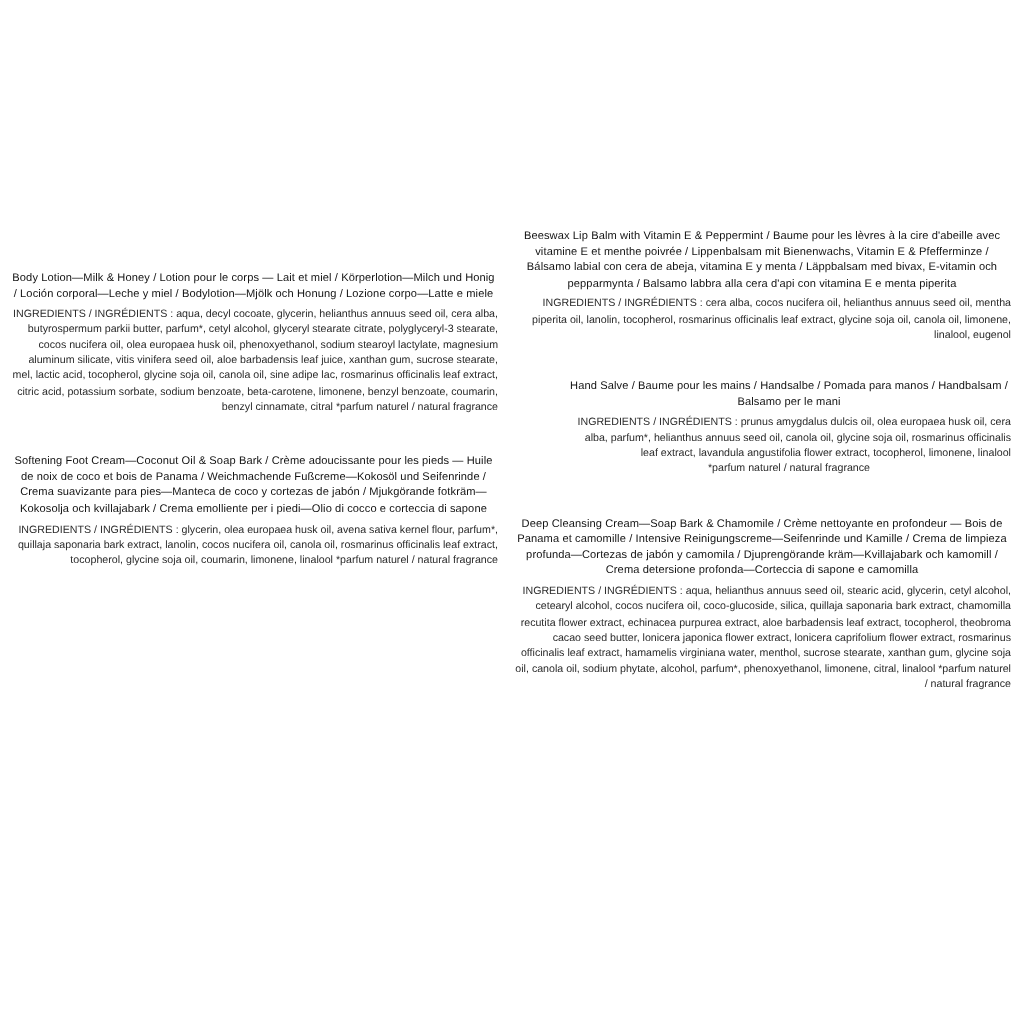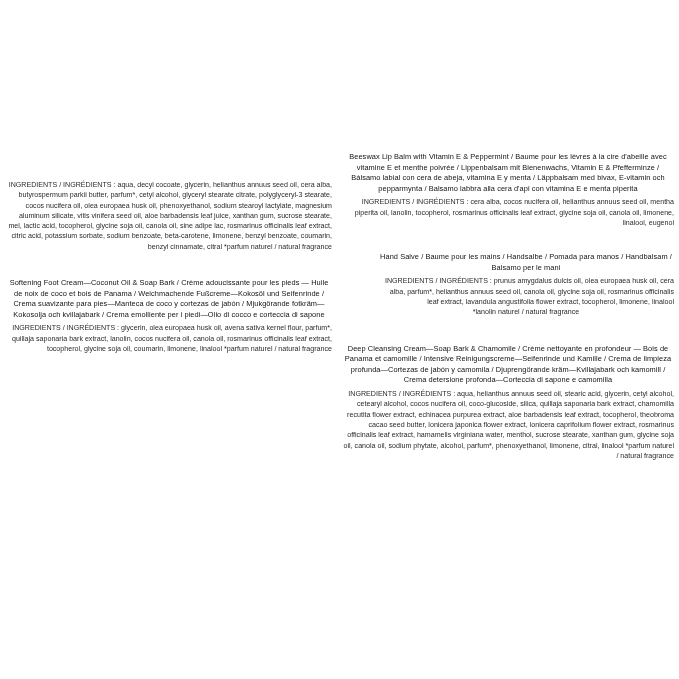--- a/index.html
+++ b/index.html
@@ -69,41 +69,42 @@
   #block-deep-cream { margin-bottom: 0; }
 </style>
 </head>
 <body>
 
 <div class="page">
 
   <div class="col col-left">
 
     <div class="block" id="block-body-lotion">
+      <p class="title">Body Lotion—Milk &amp; Honey / Lotion pour le corps — Lait et miel / Körperlotion—Milch und Honig / Loción corporal—Leche y miel / Bodylotion—Mjölk och Honung / Lozione corpo—Latte e miele</p>
       <p class="ingredients">INGREDIENTS / INGRÉDIENTS : aqua, decyl cocoate, glycerin, helianthus annuus seed oil, cera alba, butyrospermum parkii butter, parfum*, cetyl alcohol, glyceryl stearate citrate, polyglyceryl-3 stearate, cocos nucifera oil, olea europaea husk oil, phenoxyethanol, sodium stearoyl lactylate, magnesium aluminum silicate, vitis vinifera seed oil, aloe barbadensis leaf juice, xanthan gum, sucrose stearate, mel, lactic acid, tocopherol, glycine soja oil, canola oil, sine adipe lac, rosmarinus officinalis leaf extract, citric acid, potassium sorbate, sodium benzoate, beta-carotene, limonene, benzyl benzoate, coumarin, benzyl cinnamate, citral *parfum naturel / natural fragrance</p>
     </div>
 
     <div class="block" id="block-foot-cream">
       <p class="title">Softening Foot Cream—Coconut Oil &amp; Soap Bark / Crème adoucissante pour les pieds — Huile de noix de coco et bois de Panama / Weichmachende Fußcreme—Kokosöl und Seifenrinde / Crema suavizante para pies—Manteca de coco y cortezas de jabón / Mjukgörande fotkräm—Kokosolja och kvillajabark / Crema emolliente per i piedi—Olio di cocco e corteccia di sapone</p>
       <p class="ingredients">INGREDIENTS / INGRÉDIENTS : glycerin, olea europaea husk oil, avena sativa kernel flour, parfum*, quillaja saponaria bark extract, lanolin, cocos nucifera oil, canola oil, rosmarinus officinalis leaf extract, tocopherol, glycine soja oil, coumarin, limonene, linalool *parfum naturel / natural fragrance</p>
     </div>
 
   </div>
 
   <div class="col col-right">
 
     <div class="block" id="block-lip-balm">
       <p class="title">Beeswax Lip Balm with Vitamin E &amp; Peppermint / Baume pour les lèvres à la cire d'abeille avec vitamine E et menthe poivrée / Lippenbalsam mit Bienenwachs, Vitamin E &amp; Pfefferminze / Bálsamo labial con cera de abeja, vitamina E y menta / Läppbalsam med bivax, E-vitamin och pepparmynta / Balsamo labbra alla cera d'api con vitamina E e menta piperita</p>
       <p class="ingredients">INGREDIENTS / INGRÉDIENTS : cera alba, cocos nucifera oil, helianthus annuus seed oil, mentha piperita oil, lanolin, tocopherol, rosmarinus officinalis leaf extract, glycine soja oil, canola oil, limonene, linalool, eugenol</p>
     </div>
 
     <div class="block" id="block-hand-salve">
       <p class="title">Hand Salve / Baume pour les mains / Handsalbe / Pomada para manos / Handbalsam / Balsamo per le mani</p>
       <p class="ingredients">INGREDIENTS / INGRÉDIENTS : prunus amygdalus dulcis oil, olea europaea husk oil, cera alba, parfum*, helianthus annuus seed oil, canola oil, glycine soja oil, rosmarinus officinalis leaf extract, lavandula angustifolia flower extract, tocopherol, limonene, linalool</p>
-      <p class="parfum">*lanolin naturel / natural fragrance</p>
+      <p class="parfum">*parfum naturel / natural fragrance</p>
     </div>
 
     <div class="block" id="block-deep-cream">
       <p class="title">Deep Cleansing Cream—Soap Bark &amp; Chamomile / Crème nettoyante en profondeur — Bois de Panama et camomille / Intensive Reinigungscreme—Seifenrinde und Kamille / Crema de limpieza profunda—Cortezas de jabón y camomila / Djuprengörande kräm—Kvillajabark och kamomill / Crema detersione profonda—Corteccia di sapone e camomilla</p>
       <p class="ingredients">INGREDIENTS / INGRÉDIENTS : aqua, helianthus annuus seed oil, stearic acid, glycerin, cetyl alcohol, cetearyl alcohol, cocos nucifera oil, coco-glucoside, silica, quillaja saponaria bark extract, chamomilla recutita flower extract, echinacea purpurea extract, aloe barbadensis leaf extract, tocopherol, theobroma cacao seed butter, lonicera japonica flower extract, lonicera caprifolium flower extract, rosmarinus officinalis leaf extract, hamamelis virginiana water, menthol, sucrose stearate, xanthan gum, glycine soja oil, canola oil, sodium phytate, alcohol, parfum*, phenoxyethanol, limonene, citral, linalool    *parfum naturel / natural fragrance</p>
     </div>
 
   </div>
 
 </div>

